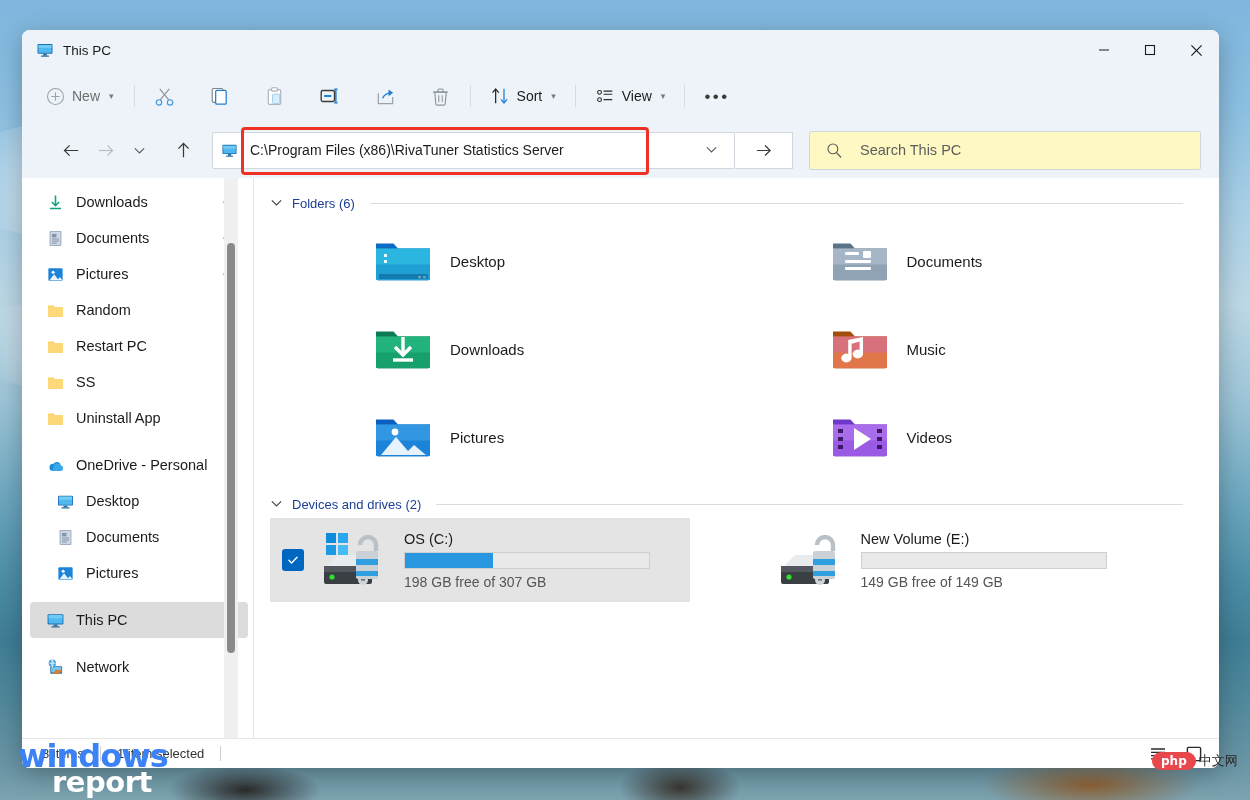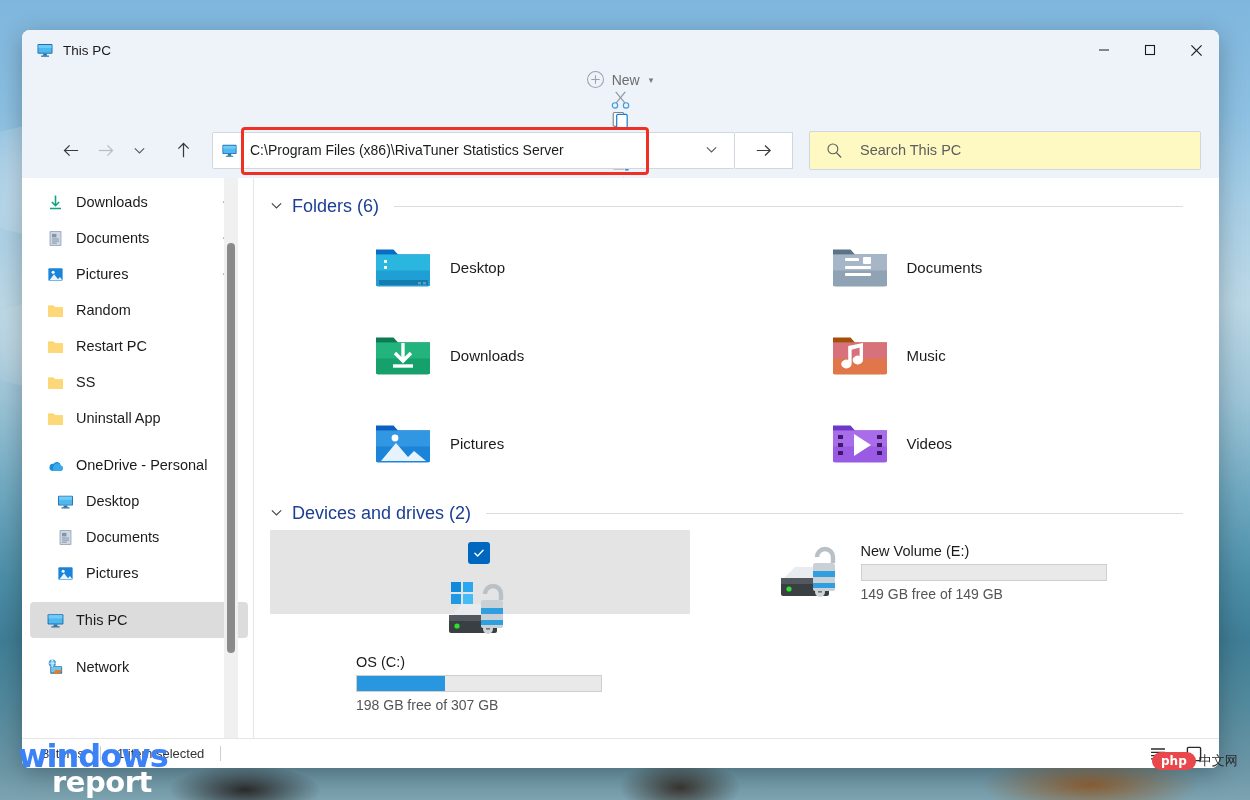--- a/index.html
+++ b/index.html
@@ -48,21 +48,21 @@
   .win-controls { margin-left: auto; display: flex; height: 40px; }
   .win-btn {
     width: 46px; height: 40px; display: flex;
     align-items: center; justify-content: center;
     cursor: default;
   }
 
   
   .toolbar {
     height: 52px; display: flex; align-items: center;
-    padding: 0 16px; gap: 0px; flex-direction: column;
+    padding: 0 16px; gap: 0px;
   }
   .tb-item {
     height: 34px; display: flex; align-items: center;
     gap: 7px; padding: 0 9px; border-radius: 4px;
     color: #6d6d6d; font-size: 14px; cursor: default;
   }
   .tb-new { padding: 0 10px 0 8px; }
   .tb-sep { width: 1px; height: 22px; background: #d3dbe4; margin: 0 10px; }
   .tb-gap { width: 16px; }
   .chev { font-size: 9px; color: #7a7a7a; margin-left: 2px; }
@@ -141,36 +141,36 @@
   }
   .sb-divider { position: absolute; right: 0; top: 0; width: 1px; height: 100%; background: #e6e6e6; }
 
   
   .content { flex: 1; padding: 18px 36px 0 16px; overflow: hidden; }
   .group-head {
     display: flex; align-items: center; gap: 9px;
     margin-bottom: 6px; cursor: default;
   }
   .gh-chev { font-size: 11px; color: #444; }
-  .gh-title { font-size: 18px; color: #1c3f94; white-space: nowrap; }
+  .gh-title { font-size: 13px; color: #1c3f94; white-space: nowrap; }
   .gh-rule { flex: 1; height: 1px; background: #dcdcdc; margin-left: 6px; }
   .grid { display: grid; grid-template-columns: 1fr 1fr; }
   .tile {
     display: flex; align-items: center; height: 88px;
     padding-left: 104px; gap: 18px; cursor: default;
   }
   .tile-ico { width: 58px; height: 48px; flex: none; }
   .tile-label { font-size: 15px; color: #1b1b1b; }
 
   .drive-tile {
     display: flex; align-items: center; gap: 16px;
     padding: 12px 14px 12px 12px; height: 84px; width: 420px;
     cursor: default; position: relative;
   }
-  .drive-tile.selected { background: #e4e4e4; flex-direction: column; }
+  .drive-tile.selected { background: #e4e4e4; }
   .drive-check {
     width: 22px; height: 22px; border-radius: 3px;
     background: #0067c0; display: flex; align-items: center;
     justify-content: center; flex: none;
   }
   .drive-check.hidden { visibility: hidden; }
   .drive-ico { width: 68px; height: 58px; flex: none; }
   .drive-info { display: flex; flex-direction: column; gap: 5px; flex: 1; }
   .drive-name { font-size: 14.5px; color: #1b1b1b; }
   .bar-outer {

